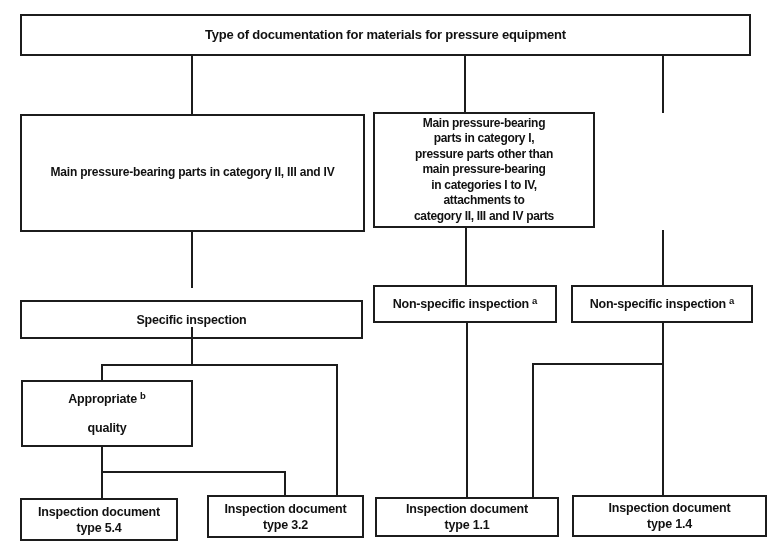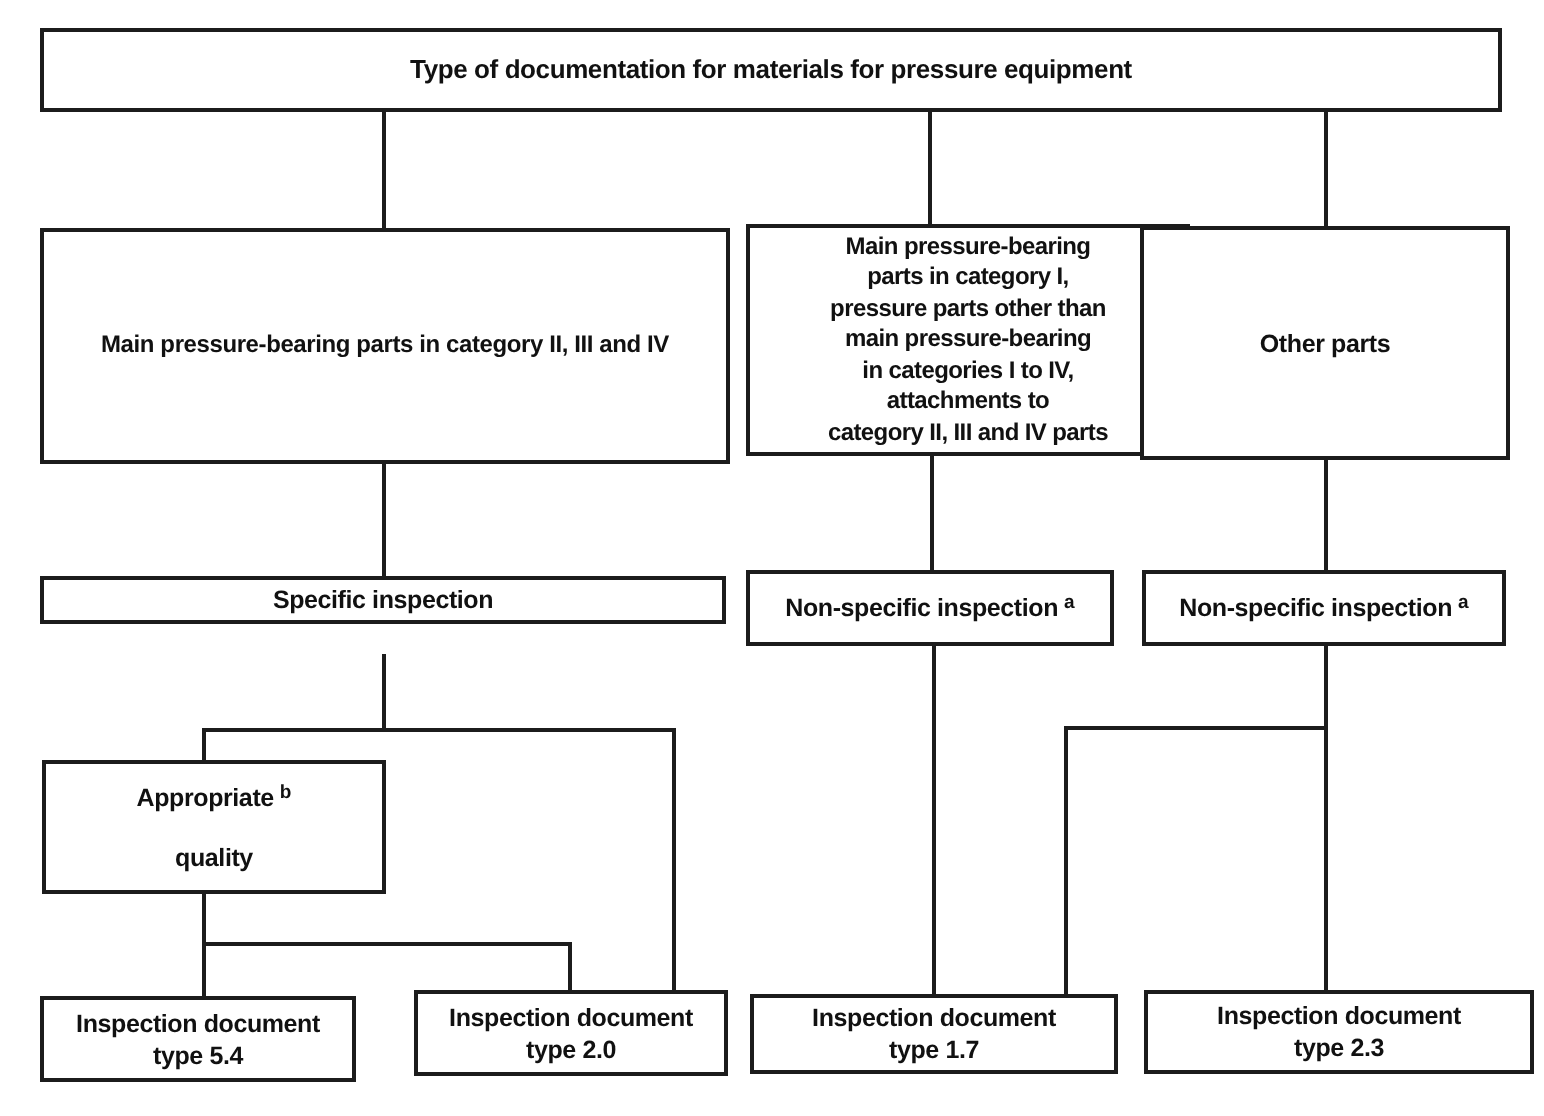--- a/index.html
+++ b/index.html
@@ -60,25 +60,22 @@
   <div class="box" style="left:373px;top:112px;width:222px;height:116px;font-size:12px;line-height:15.5px;letter-spacing:-0.3px;">
     <span class="pre">Main pressure-bearing
 parts in category I,
 pressure parts other than
 main pressure-bearing
 in categories I to IV,
 attachments to
 category II, III and IV parts</span>
   </div>
 
-  <div class="box" style="left:570px;top:113px;width:185px;height:117px;font-size:12.5px;">
-    <span>Other parts</span>
-  </div>
 
-  <div class="box" style="left:20px;top:288px;width:343px;height:24px;font-size:12.5px;">
+  <div class="box" style="left:20px;top:300px;width:343px;height:39px;font-size:12.5px;">
     <span>Specific inspection</span>
   </div>
 
   <div class="box" style="left:373px;top:285px;width:184px;height:38px;font-size:12.5px;">
     <span class="nowrap"><span>Non-specific inspection</span><span class="sup">a</span></span>
   </div>
 
   <div class="box" style="left:571px;top:285px;width:182px;height:38px;font-size:12.5px;">
     <span class="nowrap"><span>Non-specific inspection</span><span class="sup">a</span></span>
   </div>
@@ -88,31 +85,31 @@
     <span>quality</span>
   </div>
 
   <div class="box col" style="left:20px;top:498px;width:158px;height:43px;font-size:12.5px;">
     <span>Inspection document</span>
     <span>type 5.4</span>
   </div>
 
   <div class="box col" style="left:207px;top:495px;width:157px;height:43px;font-size:12.5px;">
     <span>Inspection document</span>
-    <span>type 2.0</span>
+    <span>type 3.2</span>
   </div>
 
   <div class="box col" style="left:375px;top:497px;width:184px;height:40px;font-size:12.5px;">
     <span>Inspection document</span>
-    <span>type 1.7</span>
+    <span>type 1.1</span>
   </div>
 
   <div class="box col" style="left:572px;top:495px;width:195px;height:42px;font-size:12.5px;">
     <span>Inspection document</span>
-    <span>type 2.3</span>
+    <span>type 1.4</span>
   </div>
 
   <i class="ln" style="left:191px;top:56px;width:2px;height:58px;"></i>
   <i class="ln" style="left:464px;top:56px;width:2px;height:56px;"></i>
   <i class="ln" style="left:662px;top:56px;width:2px;height:57px;"></i>
 
   <i class="ln" style="left:191px;top:232px;width:2px;height:56px;"></i>
   <i class="ln" style="left:465px;top:228px;width:2px;height:57px;"></i>
   <i class="ln" style="left:662px;top:230px;width:2px;height:55px;"></i>
 

